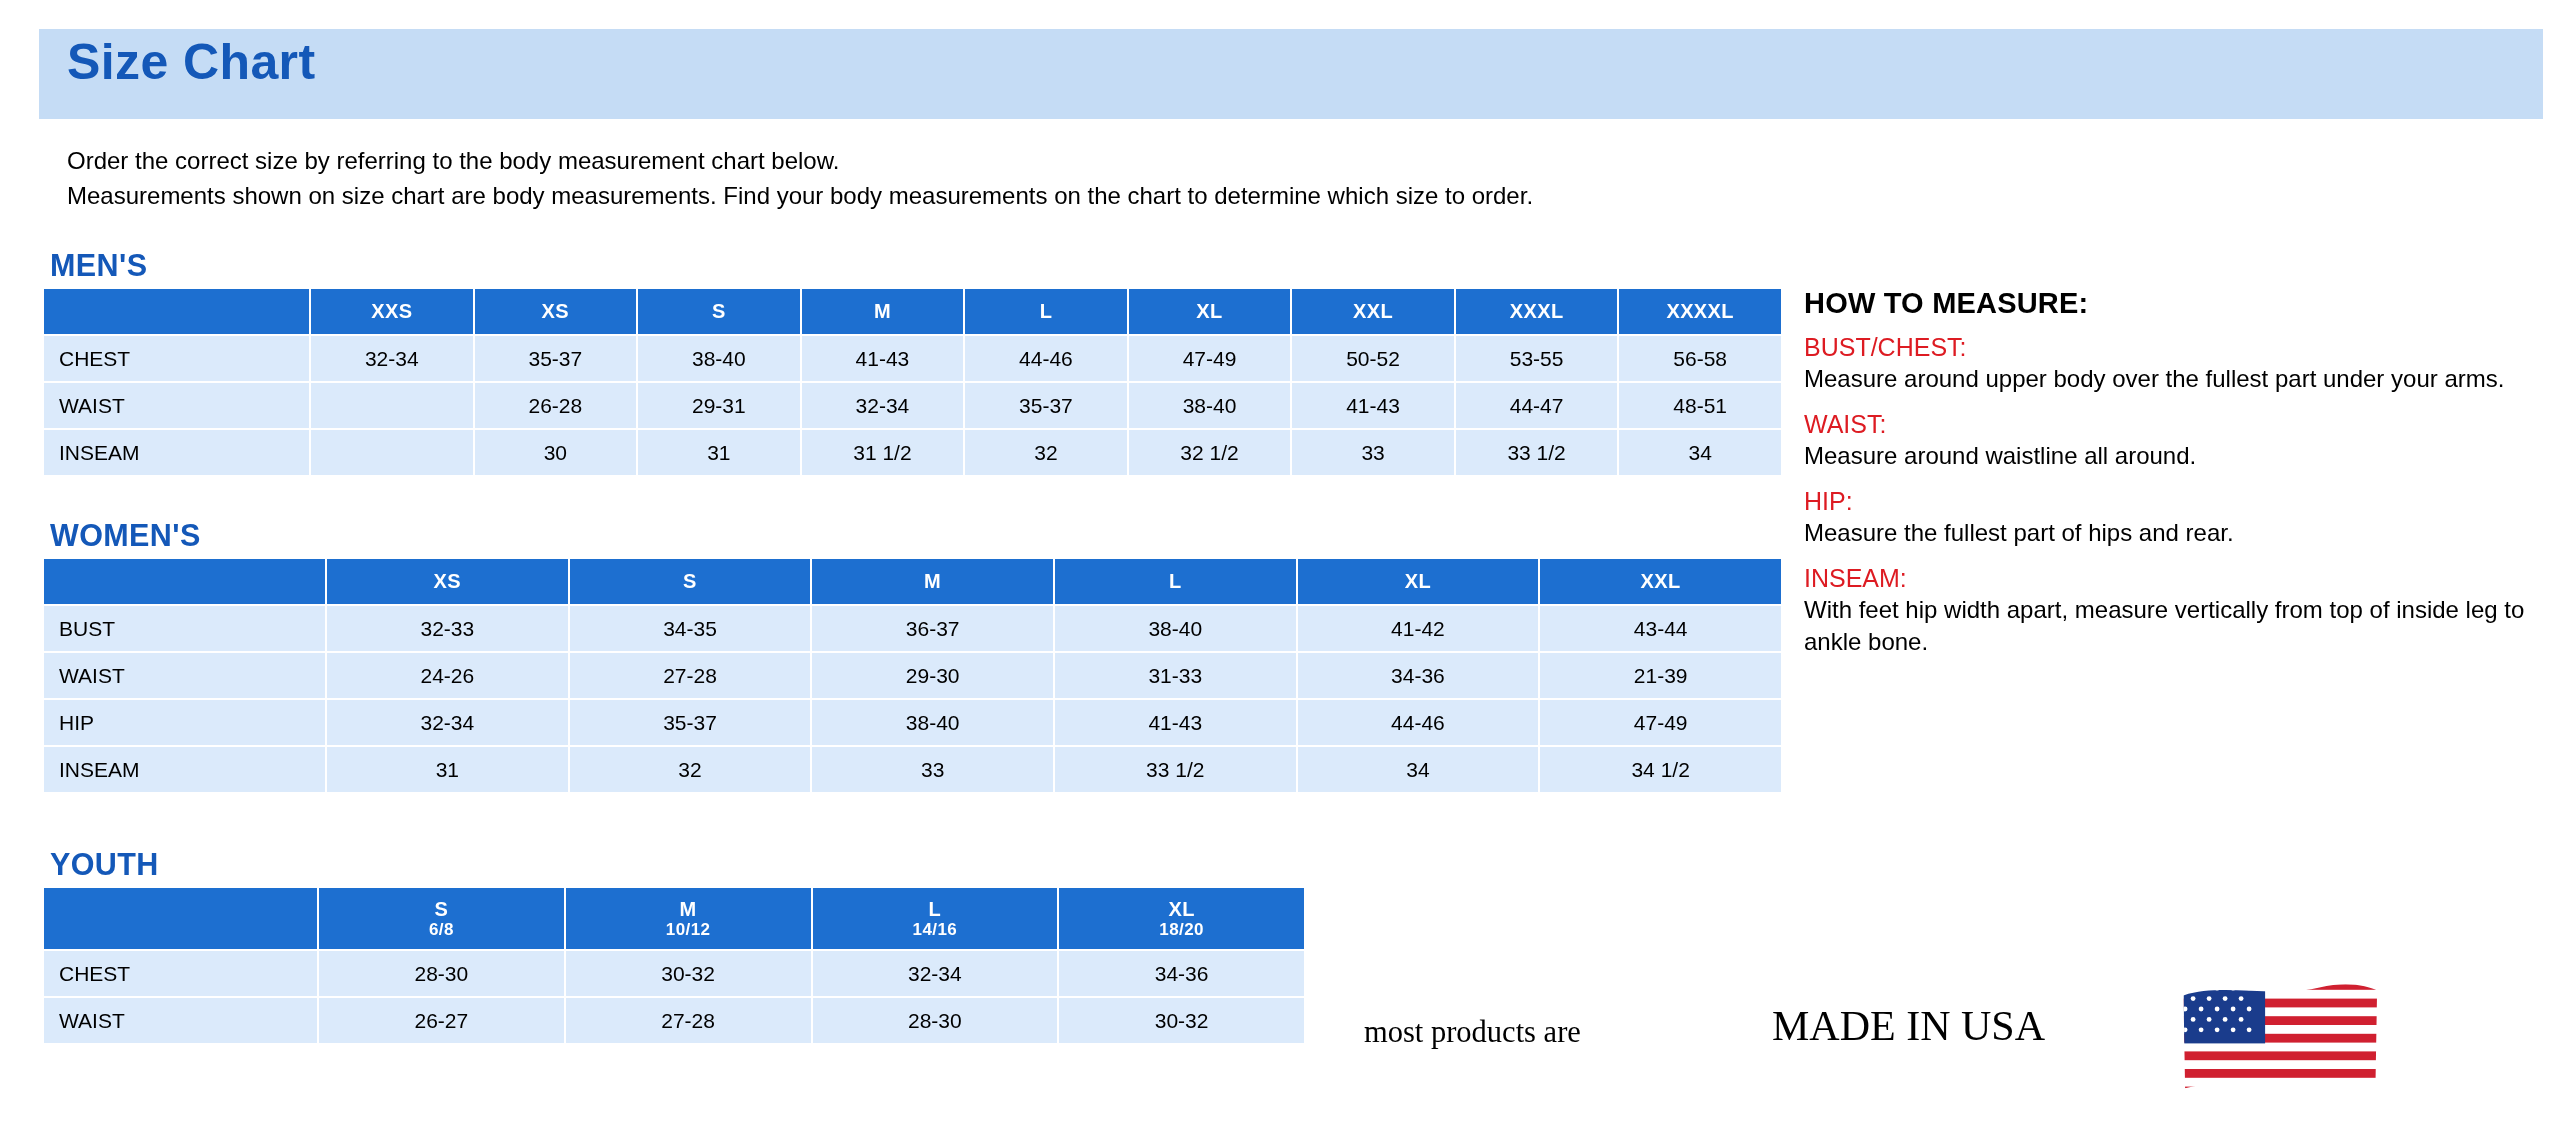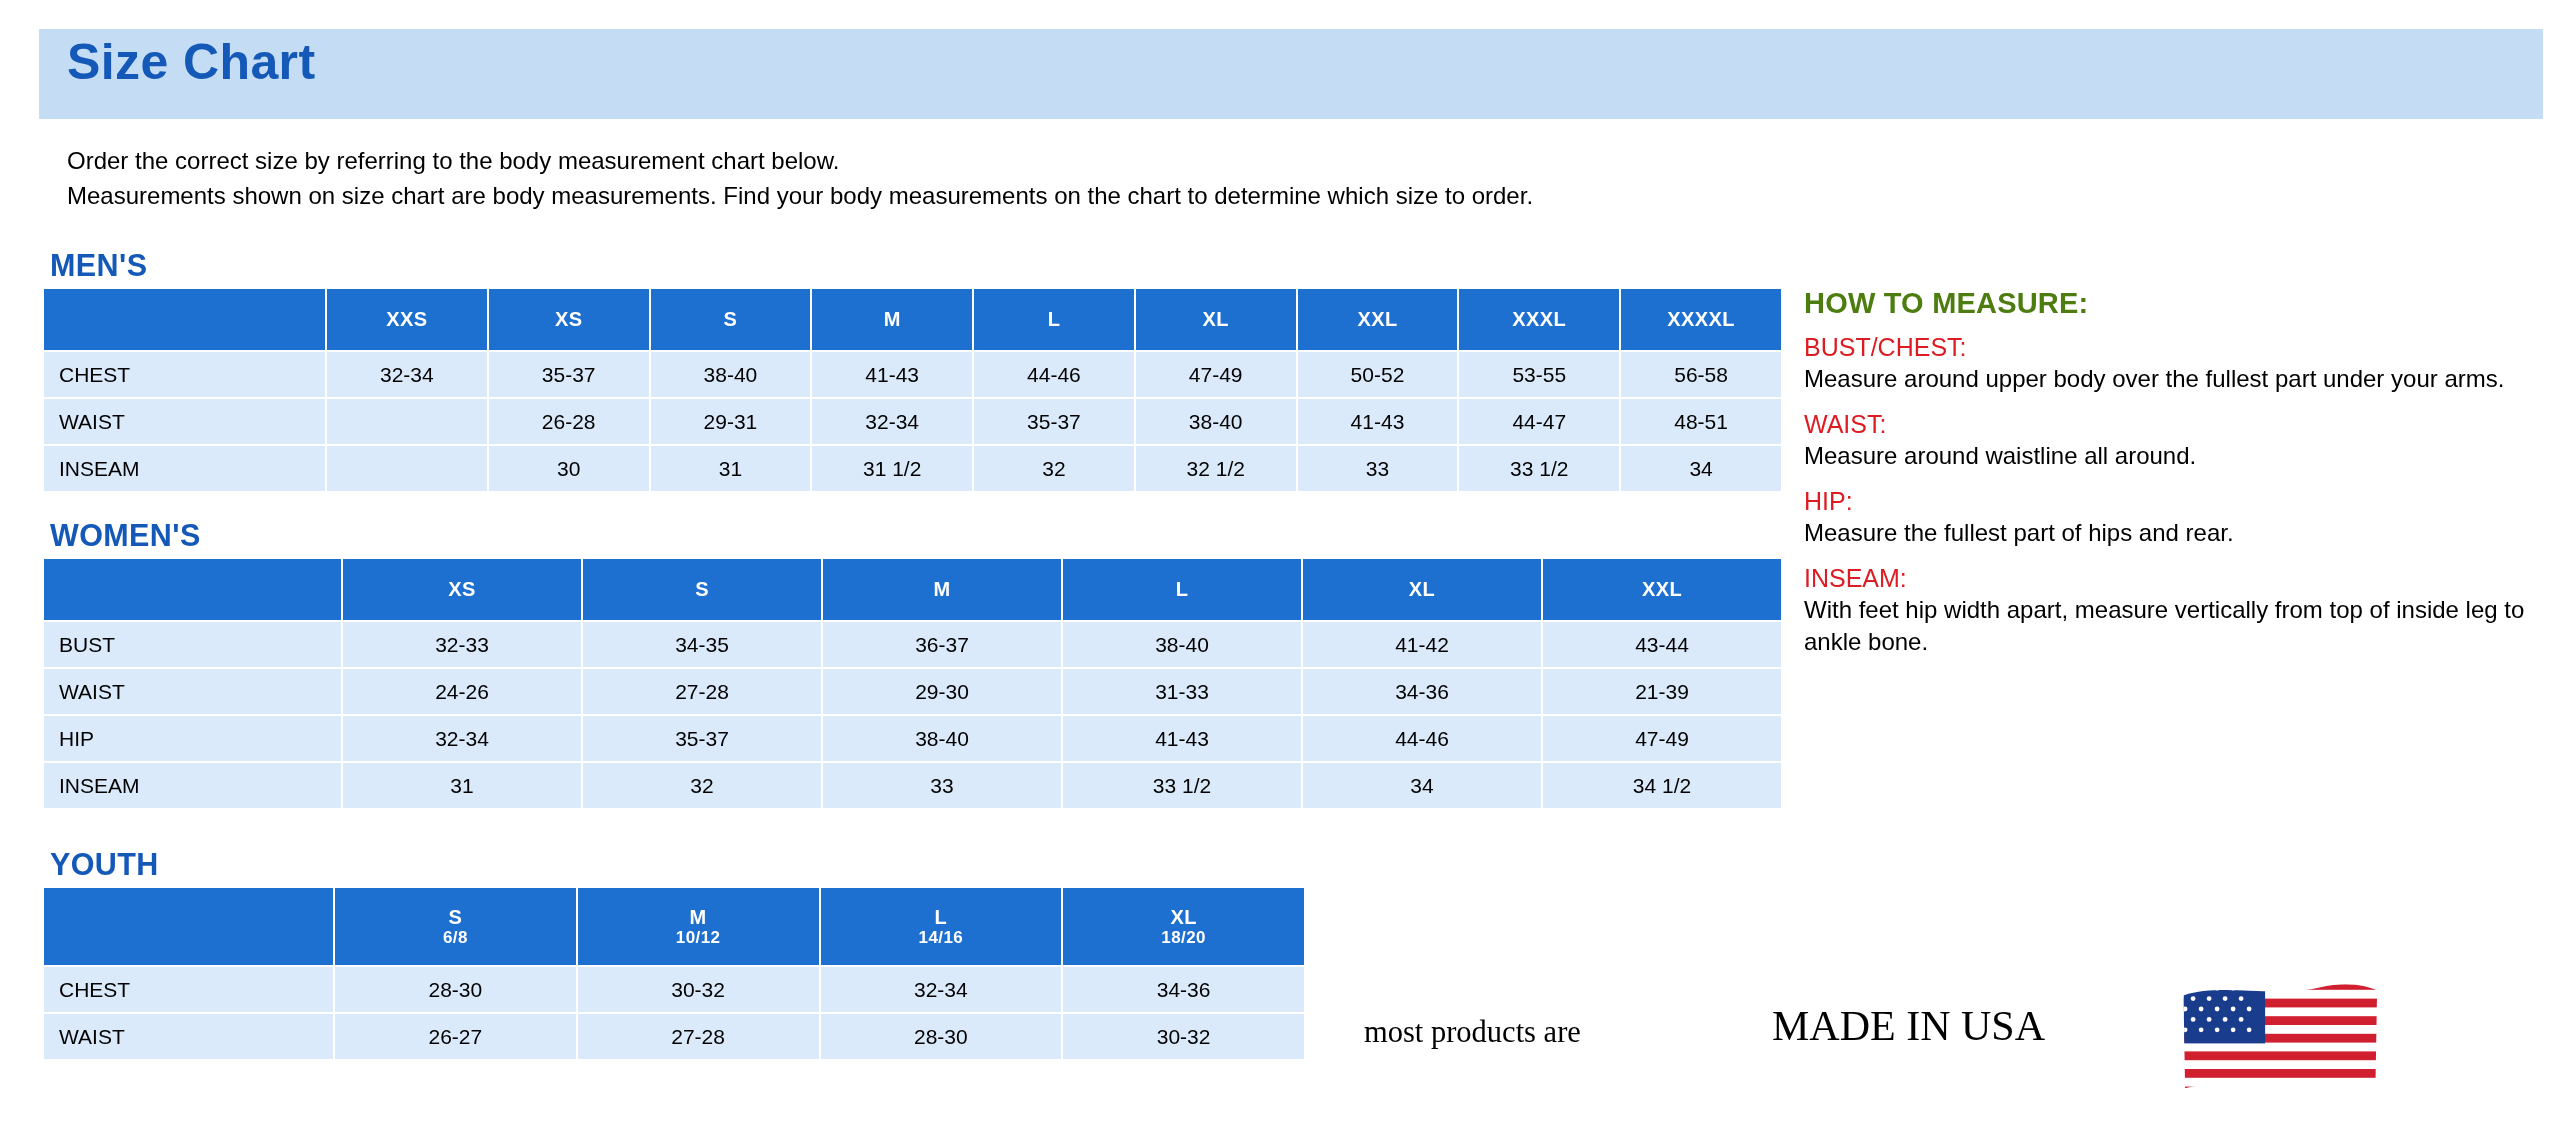--- a/index.html
+++ b/index.html
@@ -83,21 +83,21 @@
     padding: 0;
     vertical-align: middle;
     white-space: nowrap;
   }
   table.size-table th {
     background: #1d6fd0;
     color: #ffffff;
     font-size: 20px;
     font-weight: bold;
     height: 45px;
-    padding: 8px;
+    padding: 0;
     vertical-align: middle;
     white-space: nowrap;
     letter-spacing: 0.4px;
   }
   table.size-table td.rowlabel {
     text-align: left;
     padding-left: 15px;
     font-size: 21px;
   }
   table.size-table th.corner {
@@ -130,21 +130,21 @@
   
   .how-to {
     position: absolute;
     left: 1804px;
     top: 289px;
     width: 746px;
   }
   .how-title {
     font-size: 29px;
     font-weight: bold;
-    color: #4d7c0f;
+    color: #000000;
     letter-spacing: 0.2px;
     margin-bottom: 10px;
     line-height: 1;
   }
   .how-term {
     font-size: 25px;
     color: #dd1b22;
     line-height: 32px;
     margin-top: 13px;
   }

